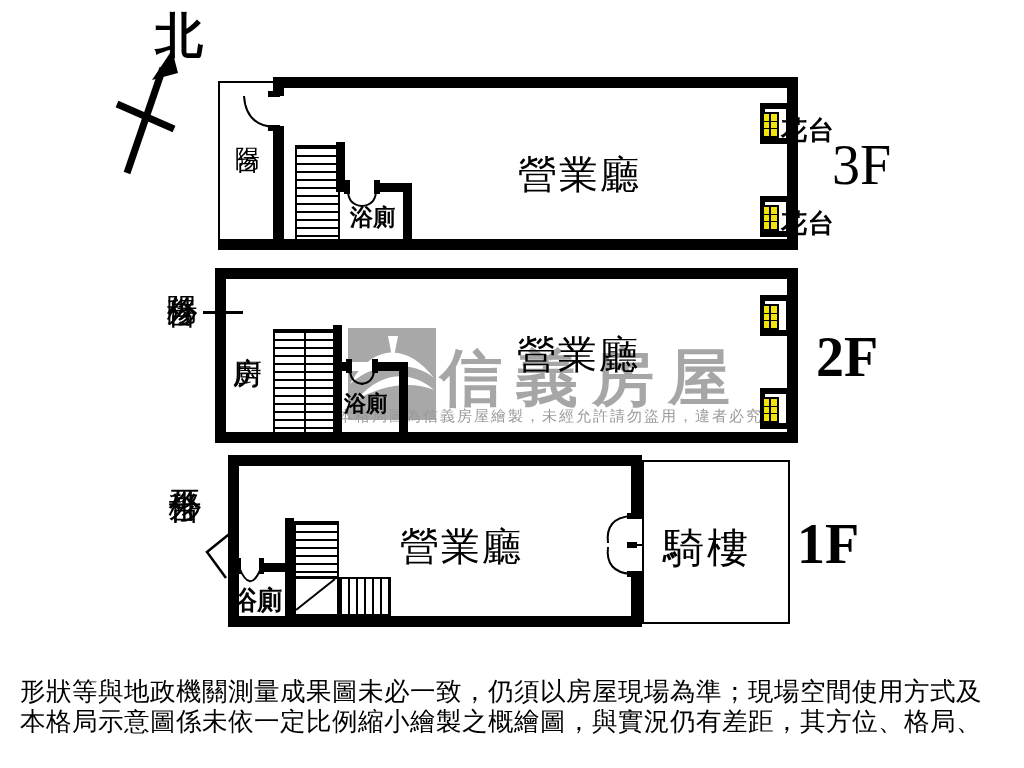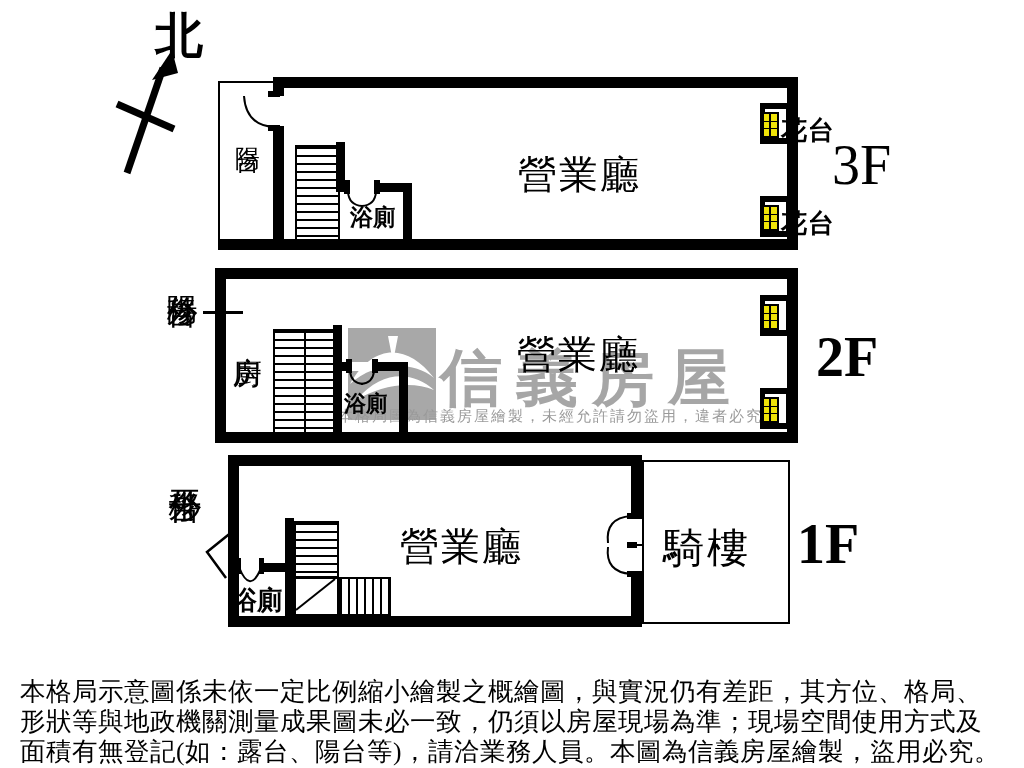--- a/index.html
+++ b/index.html
@@ -139,23 +139,22 @@
   <div class="gap" style="left:631px;top:519px;width:11px;height:25px;"></div>
   <div class="gap" style="left:631px;top:546px;width:11px;height:25px;"></div>
   <div class="stub" style="left:627px;top:513px;width:10px;height:6px;"></div>
   <div class="stub" style="left:627px;top:542px;width:10px;height:6px;"></div>
   <div class="stub" style="left:627px;top:571px;width:10px;height:6px;"></div>
   <div class="room-label" style="left:663px;top:521px;font-size:41px;letter-spacing:3px;">騎樓</div>
   <div class="floor-tag" style="left:797px;top:512px;font-weight:bold;">1F</div>
 </div>
 
 <div class="disclaimer">
+  <div>形狀等與地政機關測量成果圖未必一致，仍須以房屋現場為準；現場空間使用方式及</div>
   <div>本格局示意圖係未依一定比例縮小繪製之概繪圖，與實況仍有差距，其方位、格局、</div>
-  <div>形狀等與地政機關測量成果圖未必一致，仍須以房屋現場為準；現場空間使用方式及</div>
-  <div>面積有無登記(如：露台、陽台等)，請洽業務人員。本圖為信義房屋繪製，盜用必究。</div>
 </div>
 
 <svg class="overlay" width="1024" height="768" viewBox="0 0 1024 768">
 
   <g>
     <line x1="127" y1="173" x2="163" y2="68" stroke="#000" stroke-width="7"></line>
     <polygon points="172,50 152,80 178,73" fill="#000"></polygon>
     <line x1="117" y1="104" x2="174" y2="129" stroke="#000" stroke-width="7"></line>
   </g>
 

